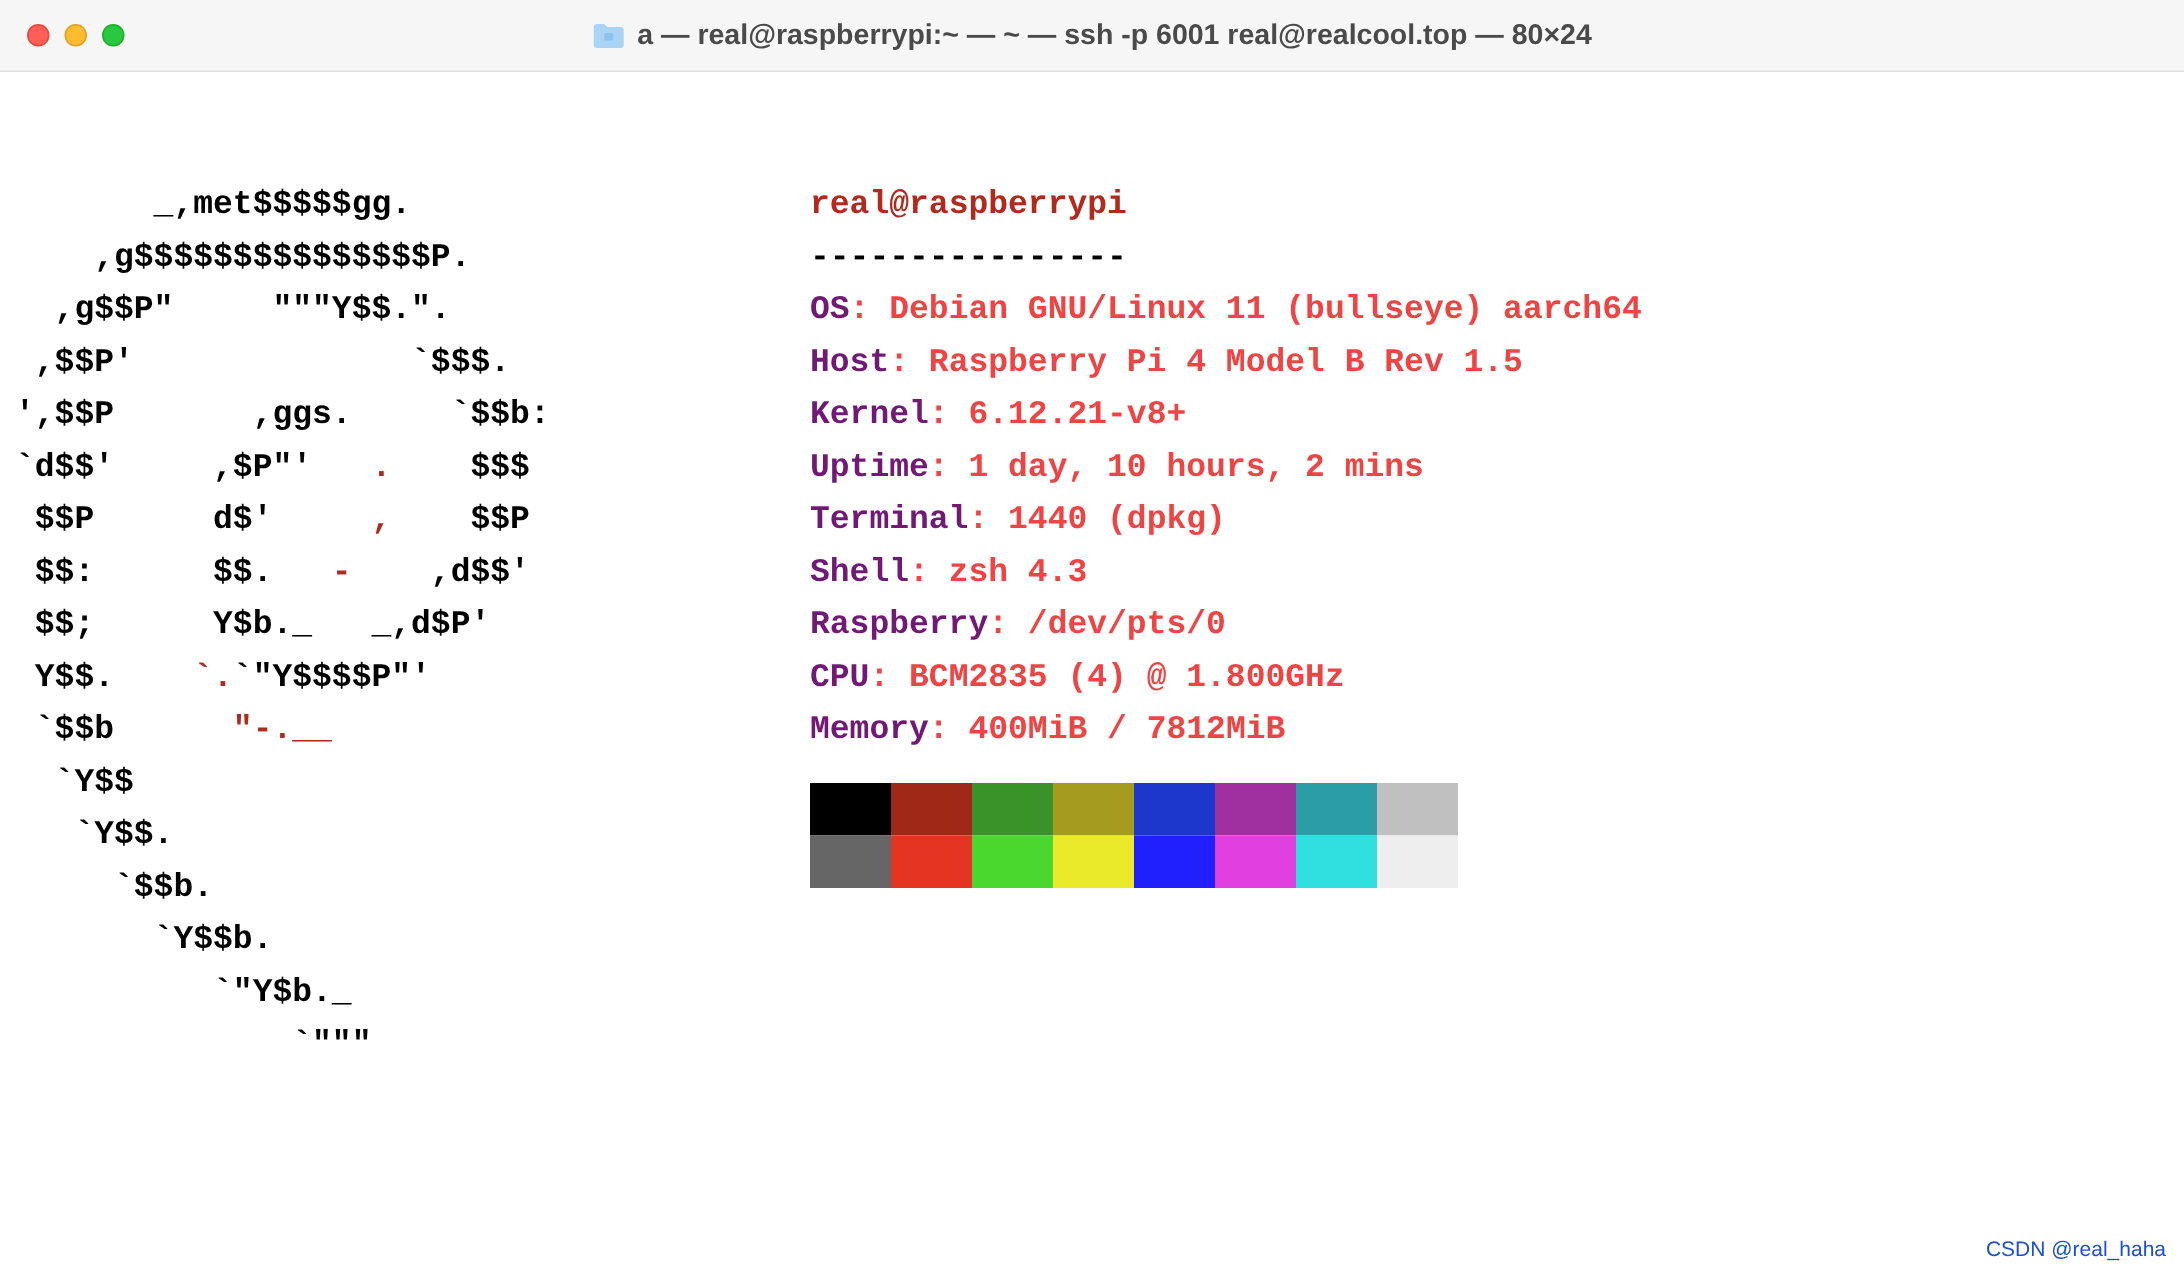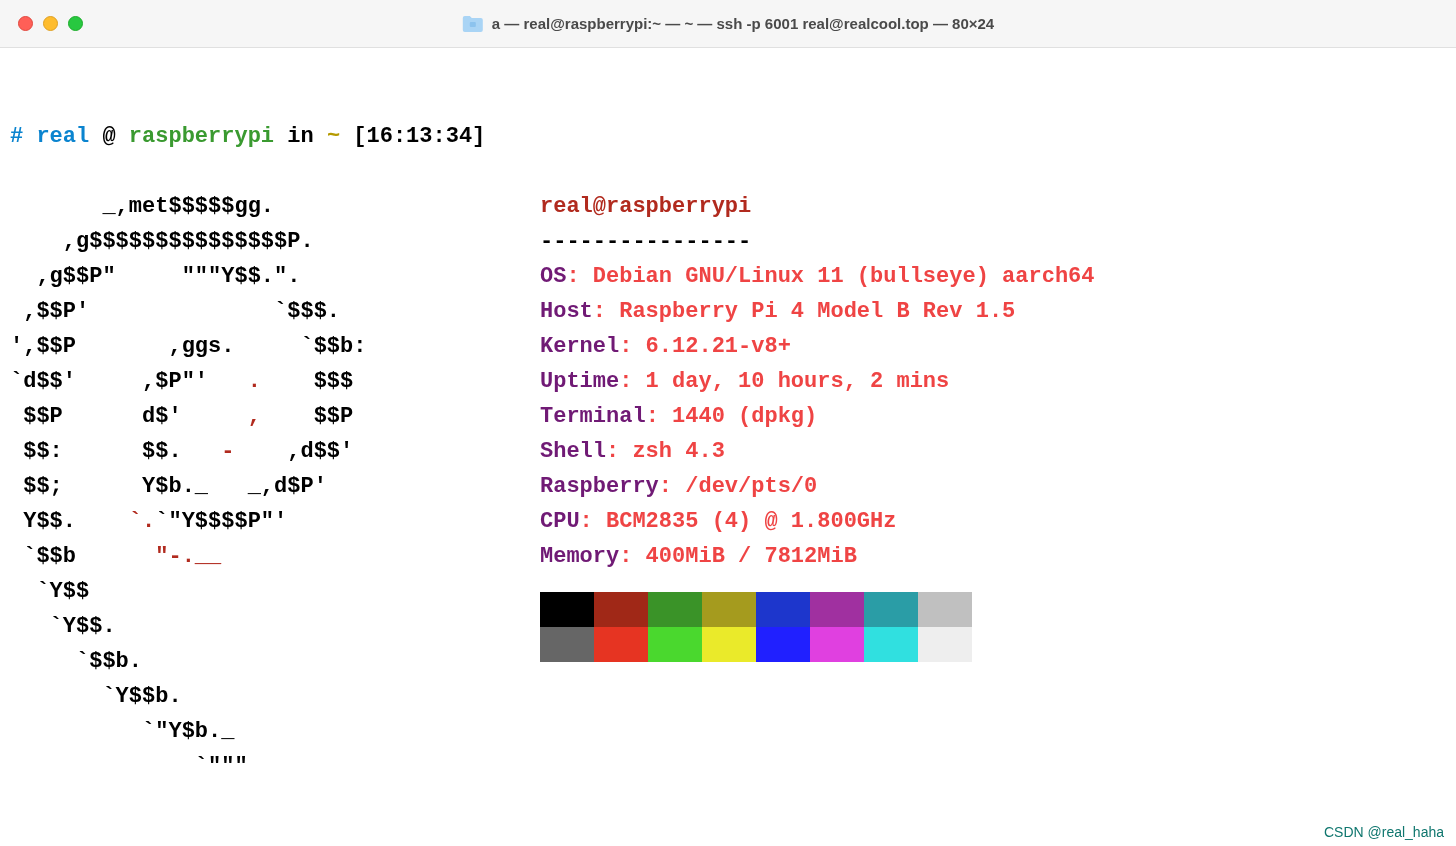--- a/index.html
+++ b/index.html
@@ -35,21 +35,21 @@
     .tl-max { background: #28c840; border: 0.5px solid #1dad2b; }
     .titlebar-center {
       position: absolute;
       left: 50%;
       transform: translateX(-50%);
       display: flex;
       align-items: center;
       gap: 8px;
       color: #4a4a4a;
       font-family: -apple-system, "Helvetica Neue", Arial, sans-serif;
-      font-size: 15px;
+      font-size: 19px;
       font-weight: 600;
     }
     .folder-icon {
       width: 22px;
       height: 18px;
       display: inline-block;
     }
     .terminal {
       padding: 36px 10px 10px 10px;
       font-size: 22px;
@@ -73,21 +73,21 @@
     .swatch-row { display: flex; }
     .swatch {
       width: 54px;
       height: 35px;
     }
     .swatches-wrap { display: flex; flex-direction: column; }
     .watermark {
       position: absolute;
       bottom: 6px;
       right: 12px;
-      color: #0f766e;
+      color: #1d4ed8;
       font-family: -apple-system, Arial, sans-serif;
       font-size: 14px;
     }
     .prompt-hash { color: #0b84cf; font-weight: 700; }
     .prompt-dollar { color: #b12a1e; font-weight: 700; }
     .bracket { color: #b12a1e; }
   </style>
 </head>
 <body>
 
@@ -102,21 +102,20 @@
       <svg viewBox="0 0 22 18" width="22" height="18">
         <path fill="#a9d4f5" d="M1 3 a2 2 0 0 1 2-2 h5 l2 2 h9 a2 2 0 0 1 2 2 v10 a2 2 0 0 1 -2 2 H3 a2 2 0 0 1 -2-2 Z"></path>
         <rect fill="#8cc3ee" x="8" y="7" width="6" height="5" rx="1"></rect>
       </svg>
     </span>
     <span>a — real@raspberrypi:~ — ~ — ssh -p 6001 real@realcool.top — 80×24</span>
   </div>
 </div>
 
 <div class="terminal">
-<div><span class="prompt-hash">#</span> <span class="c-blue">real</span> <span class="c-black">@</span> <span class="c-green">raspberrypi</span> <span class="c-black">in</span> <span class="c-yellow">~</span> <span class="c-black">[16:13:34]</span></div>
 <div class="neofetch-row">
 <div class="ascii-col"><span>       _,met$$$$$gg.</span>
 <span>    ,g$$$$$$$$$$$$$$$P.</span>
 <span>  ,g$$P"     """Y$$.".</span>
 <span> ,$$P'              `$$$.</span>
 <span>',$$P       ,ggs.     `$$b:</span>
 <span>`d$$'     ,$P"'   </span><span class="c-darkred">.</span><span>    $$$</span>
 <span> $$P      d$'     </span><span class="c-darkred">,</span><span>    $$P</span>
 <span> $$:      $$.   </span><span class="c-darkred">-</span><span>    ,d$$'</span>
 <span> $$;      Y$b._   _,d$P'</span>

